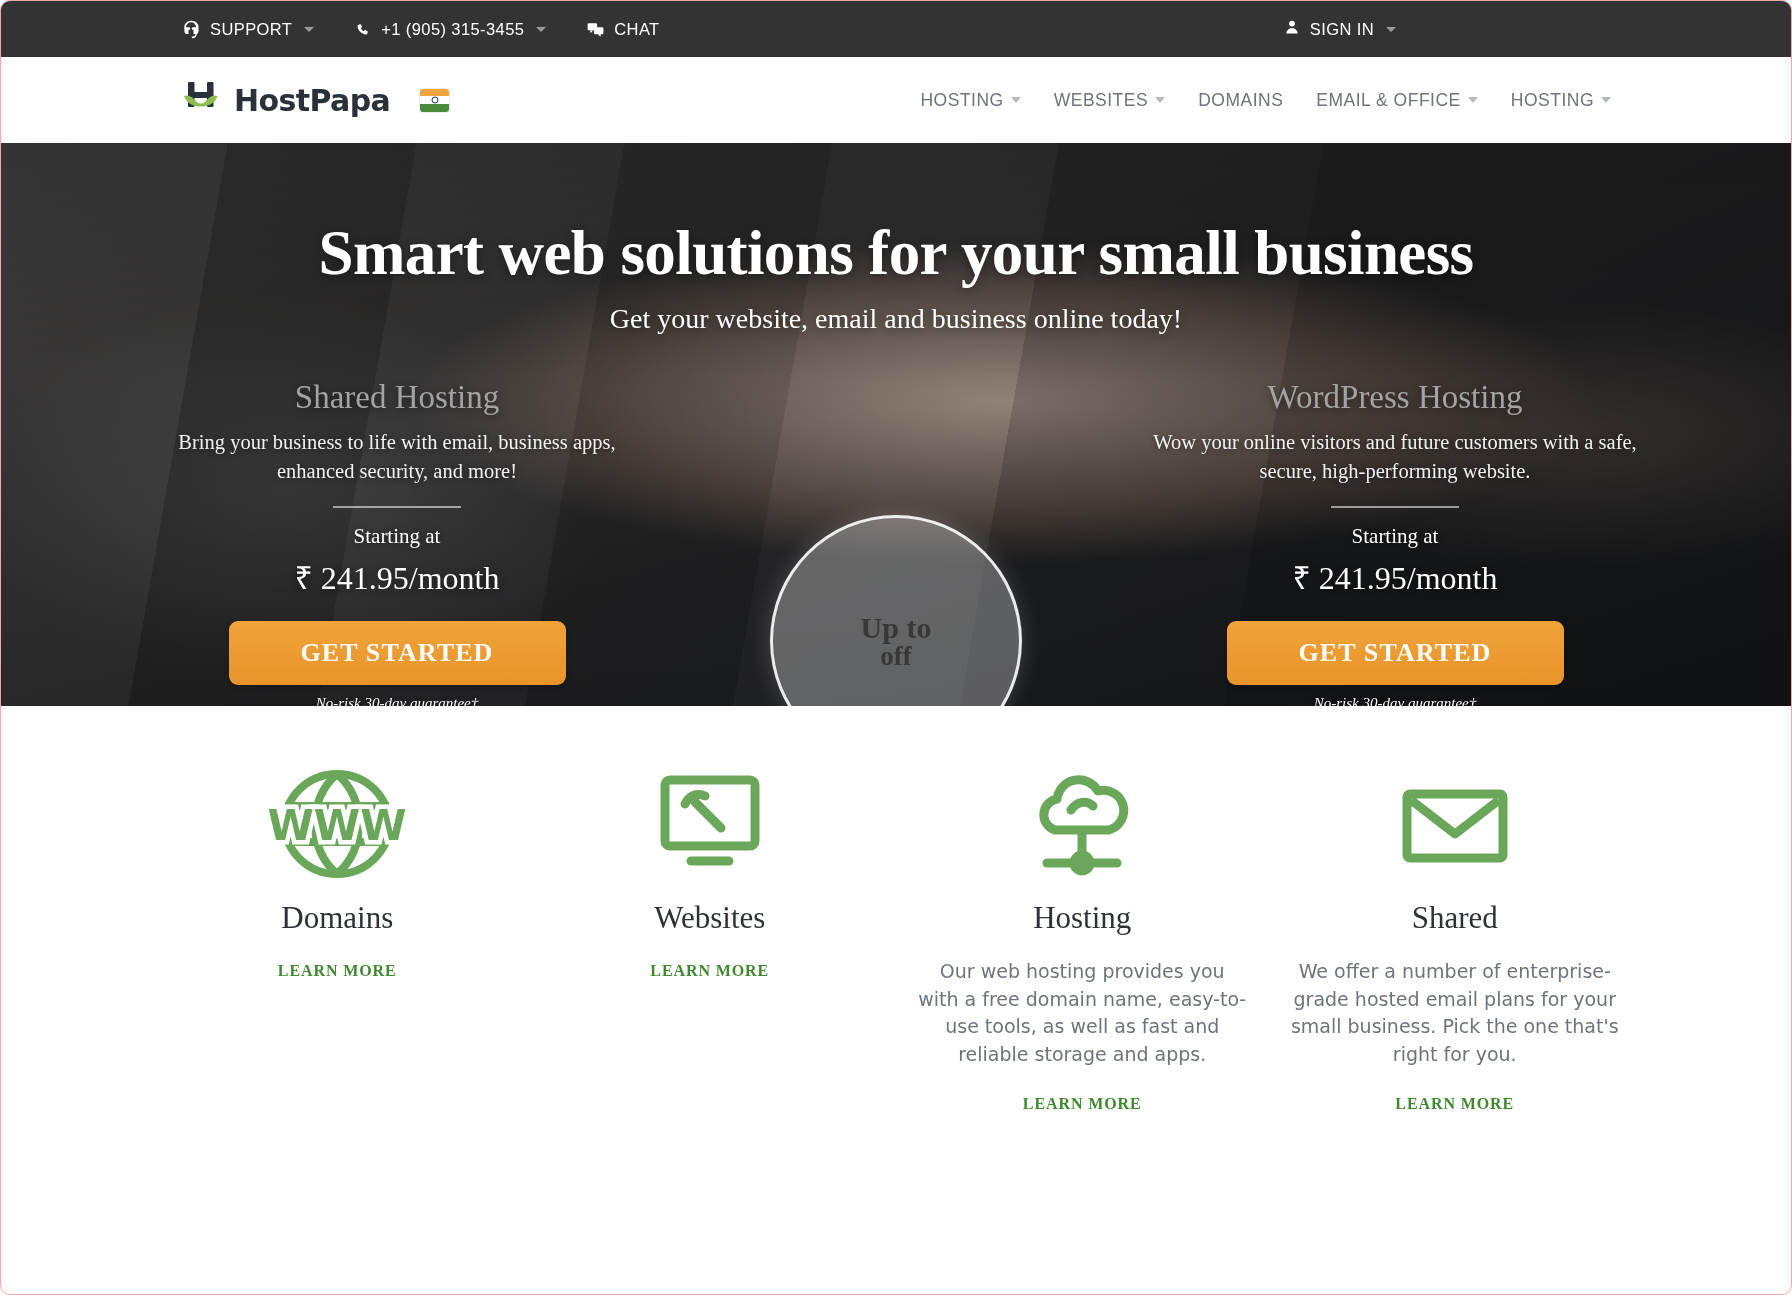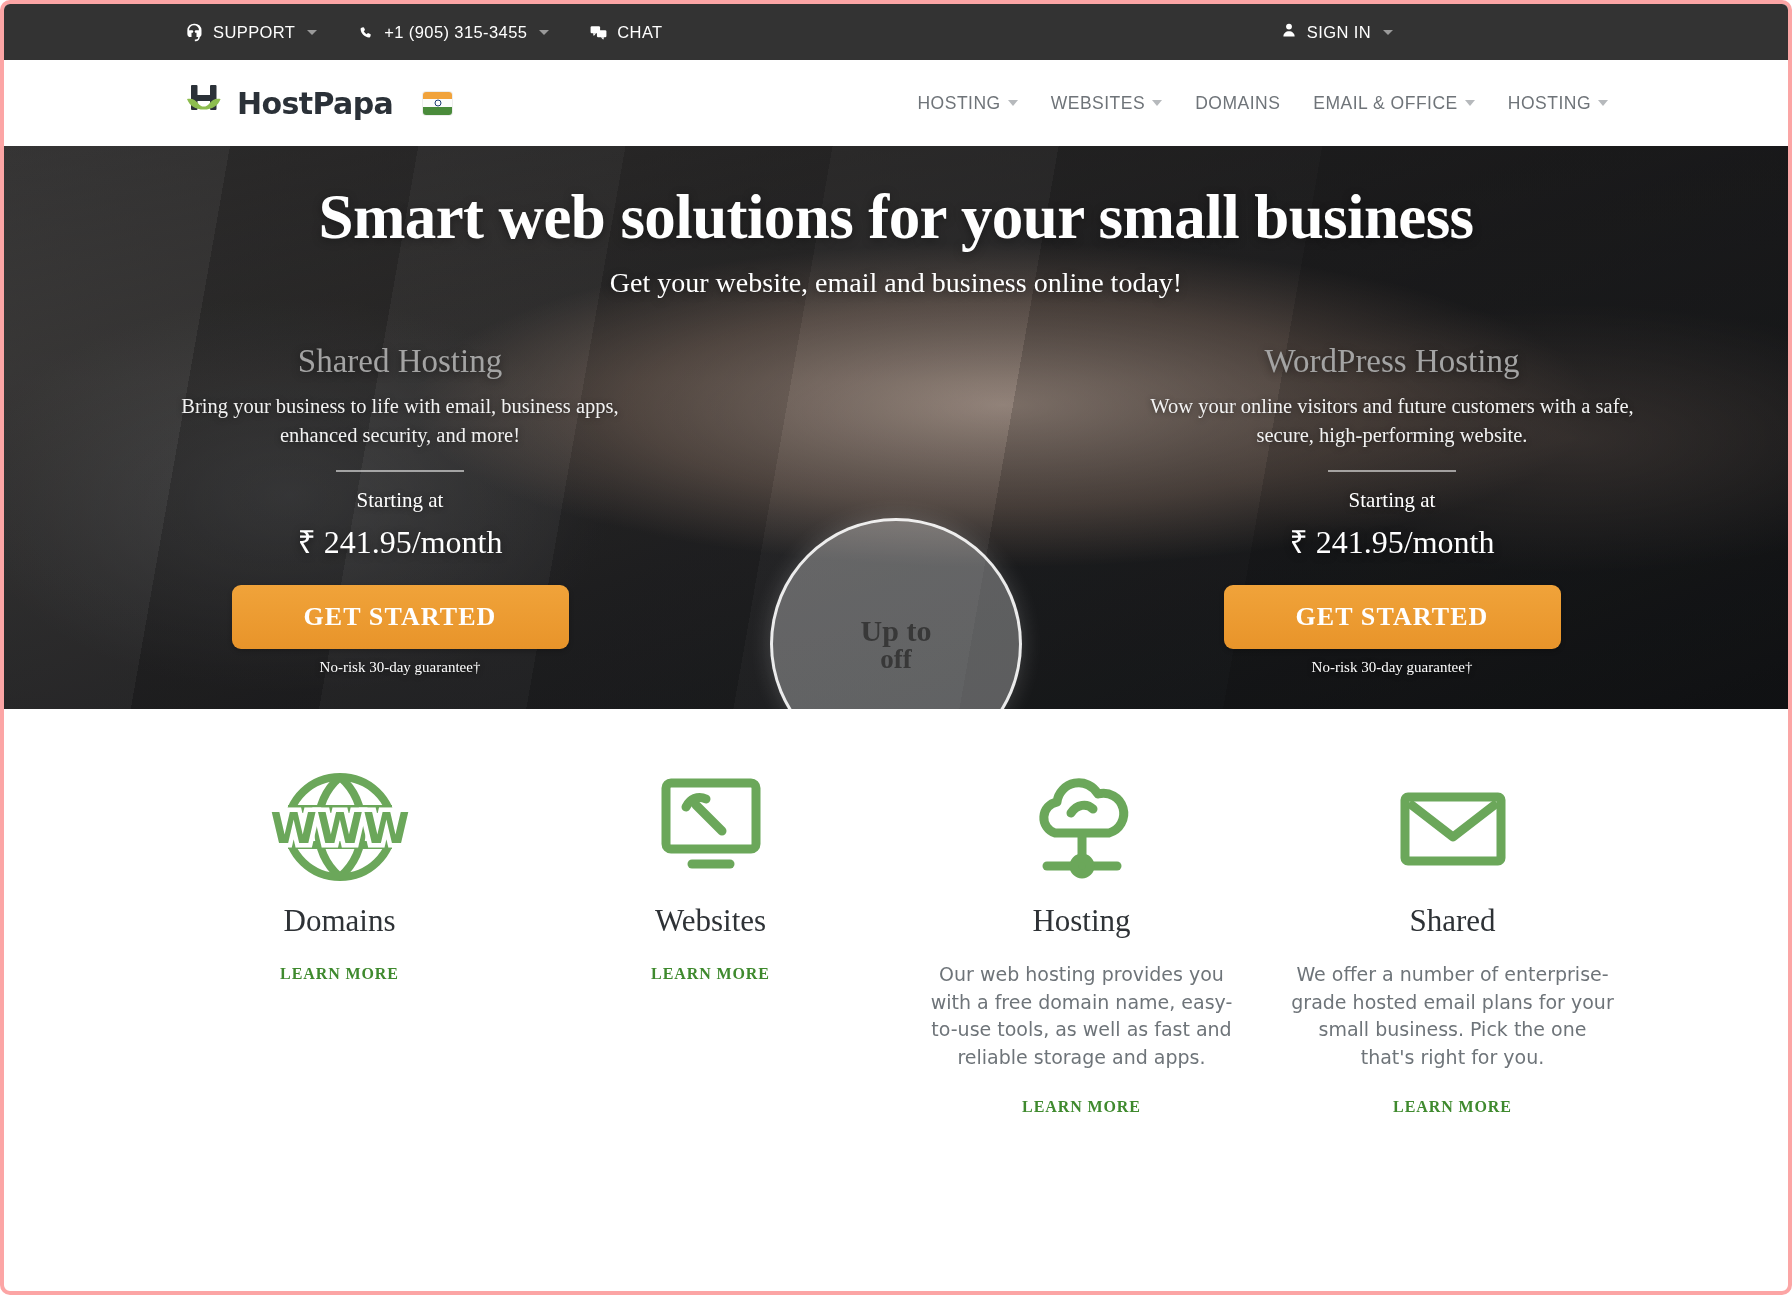--- a/index.html
+++ b/index.html
@@ -10,21 +10,21 @@
     overflow: hidden;
     background: #ffffff;
     font-family: "Liberation Sans", sans-serif;
   }
 
   .page {
     position: relative;
     width: 1792px;
     height: 1295px;
     background: #ffffff;
-    border: 4px solid #fca5a5;
+    border: 1px solid #fca5a5;
     border-radius: 10px;
     overflow: hidden;
   }
 
   
   .topbar {
     height: 56px;
     background: #333333;
     display: flex;
     align-items: center;
@@ -148,20 +148,21 @@
 
   .hero-h1 {
     text-align: center;
     color: #ffffff;
     font-size: 63px;
     font-weight: 700;
     letter-spacing: -0.6px;
     font-family: "Liberation Serif", serif;
     text-shadow: 0 2px 10px rgba(0,0,0,0.35);
     line-height: 1.06;
+    margin-top: 39px;
   }
   .hero-sub {
     text-align: center;
     color: #ffffff;
     font-size: 28px;
     margin-top: 16px;
     font-family: "Liberation Serif", serif;
     text-shadow: 0 2px 9px rgba(0,0,0,0.4);
   }
 
@@ -222,20 +223,21 @@
     cursor: pointer;
     text-align: center;
     box-shadow: 0 2px 5px rgba(0,0,0,0.22);
   }
   .guarantee {
     font-size: 15px;
     color: #ffffff;
     margin-top: 10px;
     font-family: "Liberation Serif", serif;
     text-shadow: 0 1px 5px rgba(0,0,0,0.5);
+    font-style: italic;
   }
 
   
   .badge {
     position: absolute;
     left: 50%;
     top: 372px;
     transform: translateX(-50%);
     width: 252px; height: 252px;
     border-radius: 50%;

